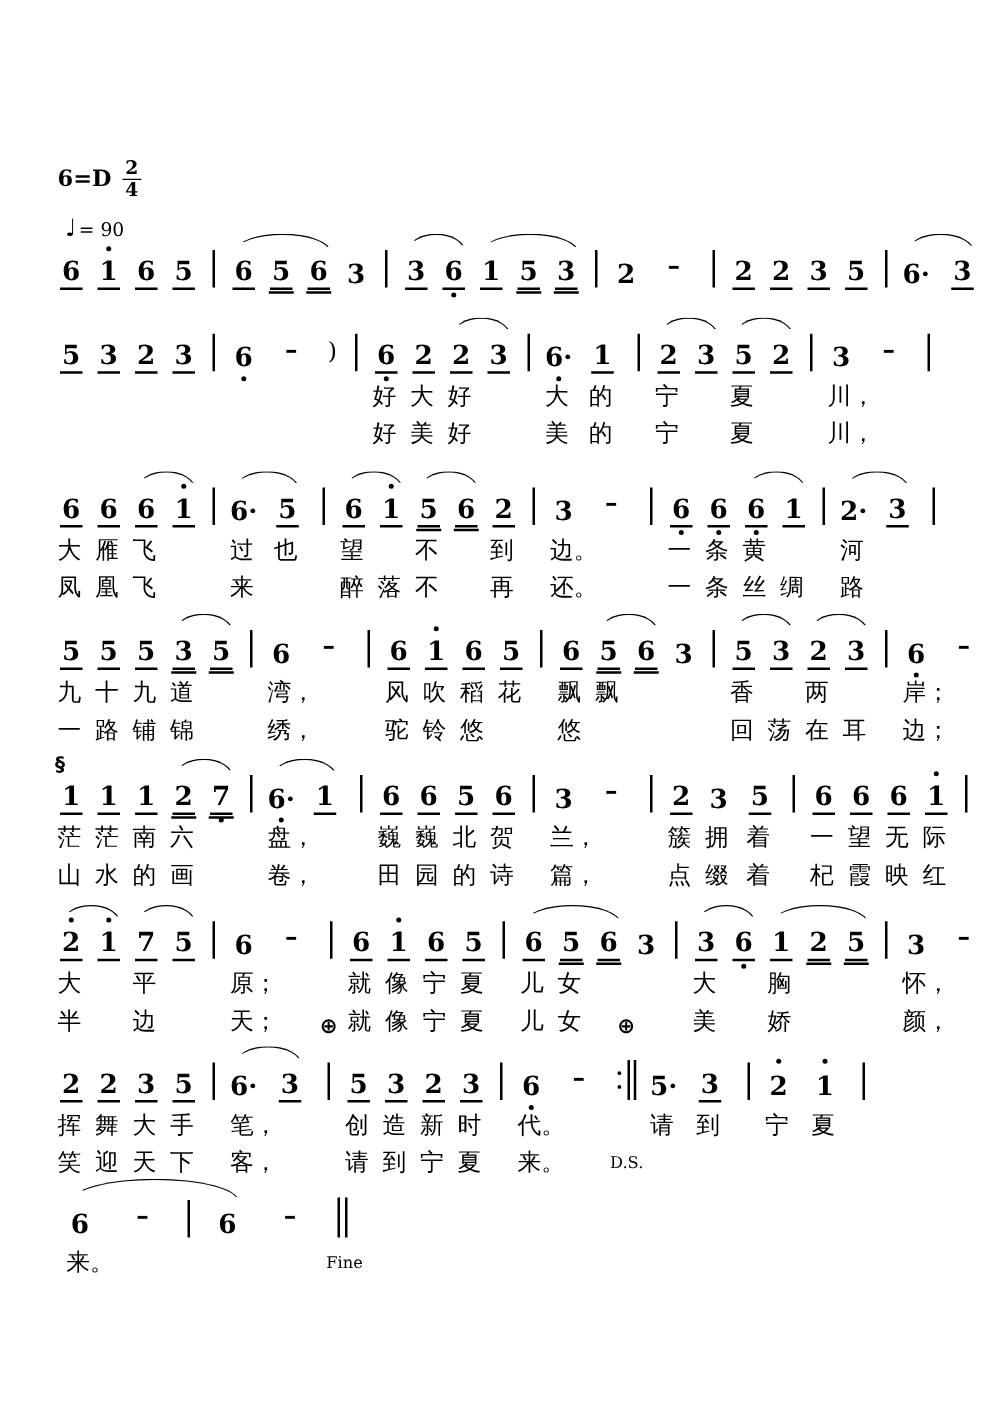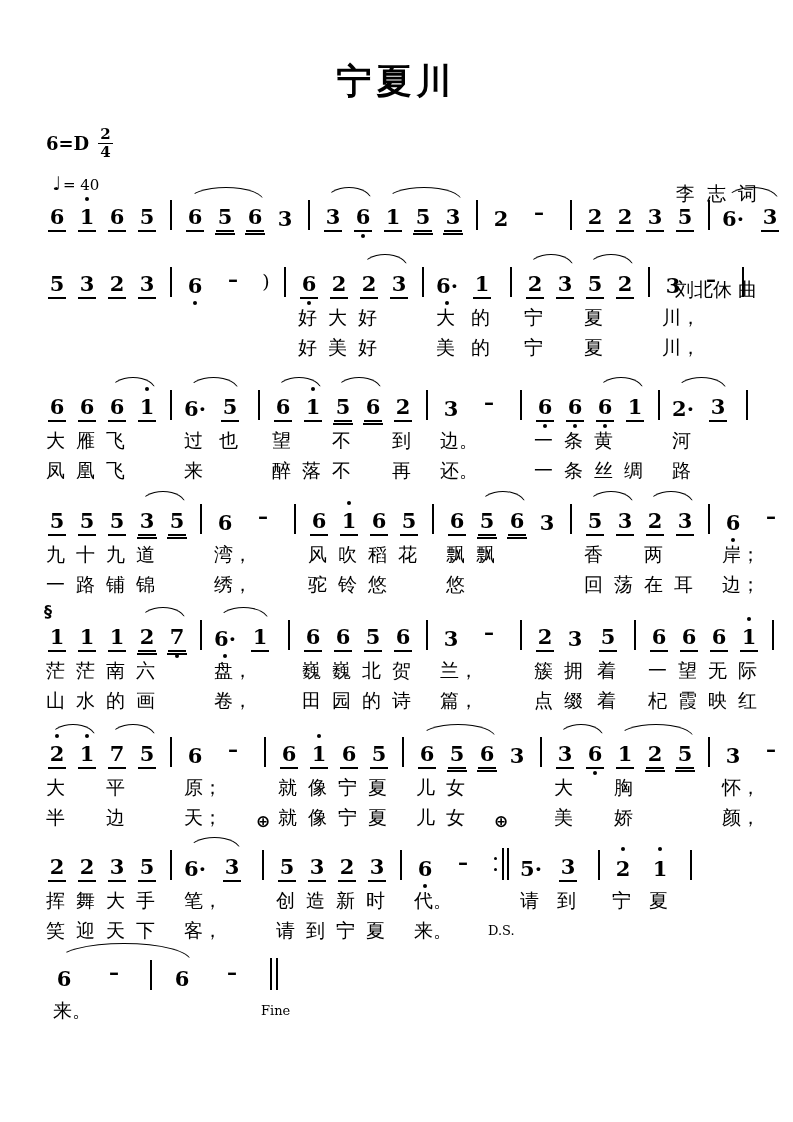--- a/index.html
+++ b/index.html
@@ -40,37 +40,32 @@
         border-radius:50% 50% 0 0 / 100% 100% 0 0;}
   .lrow{position:absolute;left:0;width:100%;height:26px;}
   .r0{top:55px;} .r1{top:85px;}
   .syl{position:absolute;top:0;font-size:19px;white-space:nowrap;line-height:1.2;}
   .syl.latin{font-size:13px;top:4px;font-family:"DejaVu Serif",serif;}
 </style>
 </head>
 <body>
 
 <div class="sheet">
-  <div class="title">宁夏川</div>
 
   <div class="keysig">
     <span class="key">6=D</span>
     <span class="meter">
       <span class="num">2</span>
       <span class="den">4</span>
     </span>
   </div>
 
-  <div class="credits">
-    <div>李  志  词</div>
-    <div>刘北休 曲</div>
-  </div>
 
   <div class="tempo">
-    <span class="ng">♩</span><span>= 40</span>
+    <span class="ng">♩</span><span>= 90</span>
   </div>
 
   <div class="system" style="top:184px;">
     <div class="mline">
         <span class="tok" style="width: 30px;">
           <span class="nw u1">6</span>
         </span>
         <span class="tok" style="width: 30px;">
           <span class="nw u1">1</span>
           <span class="da"></span>

